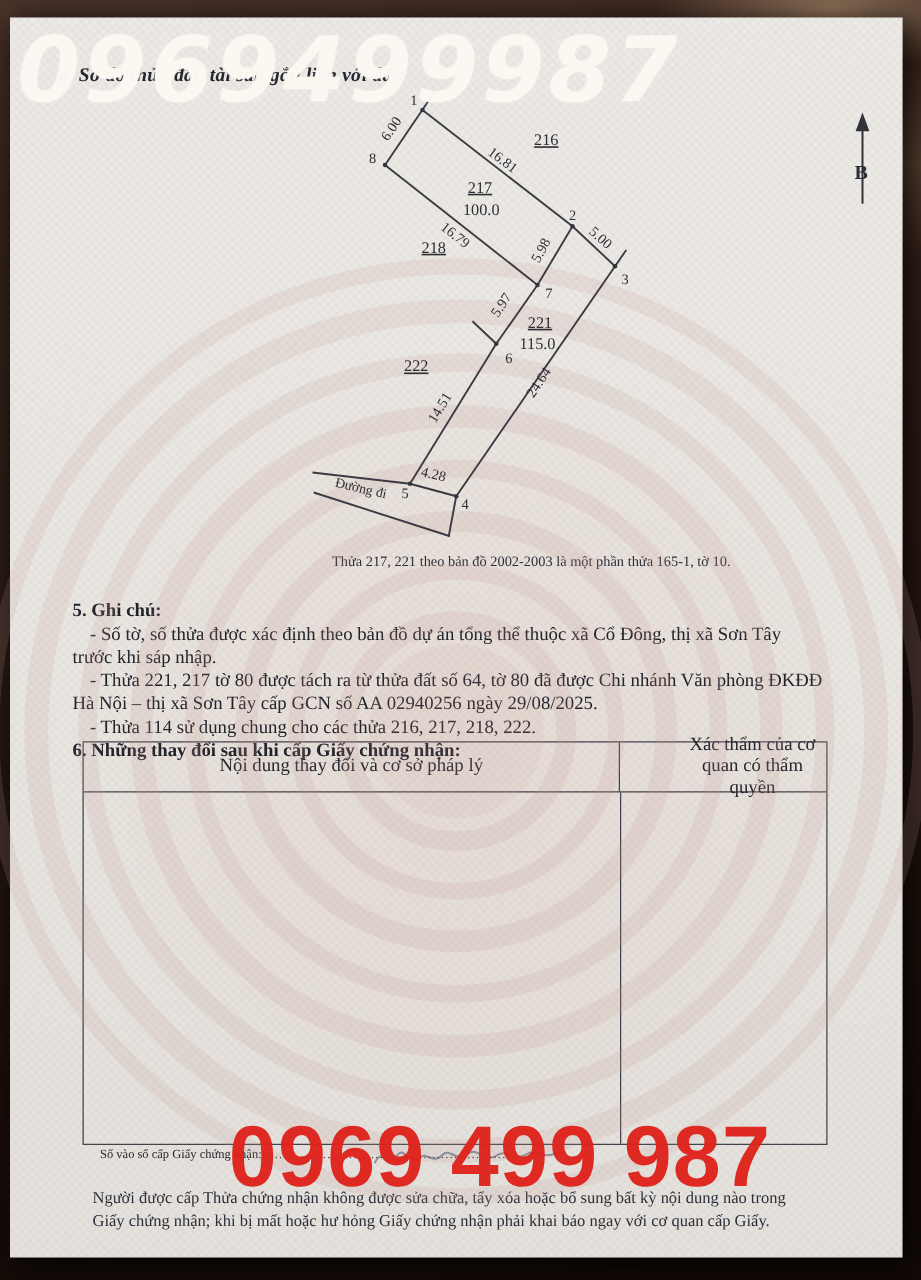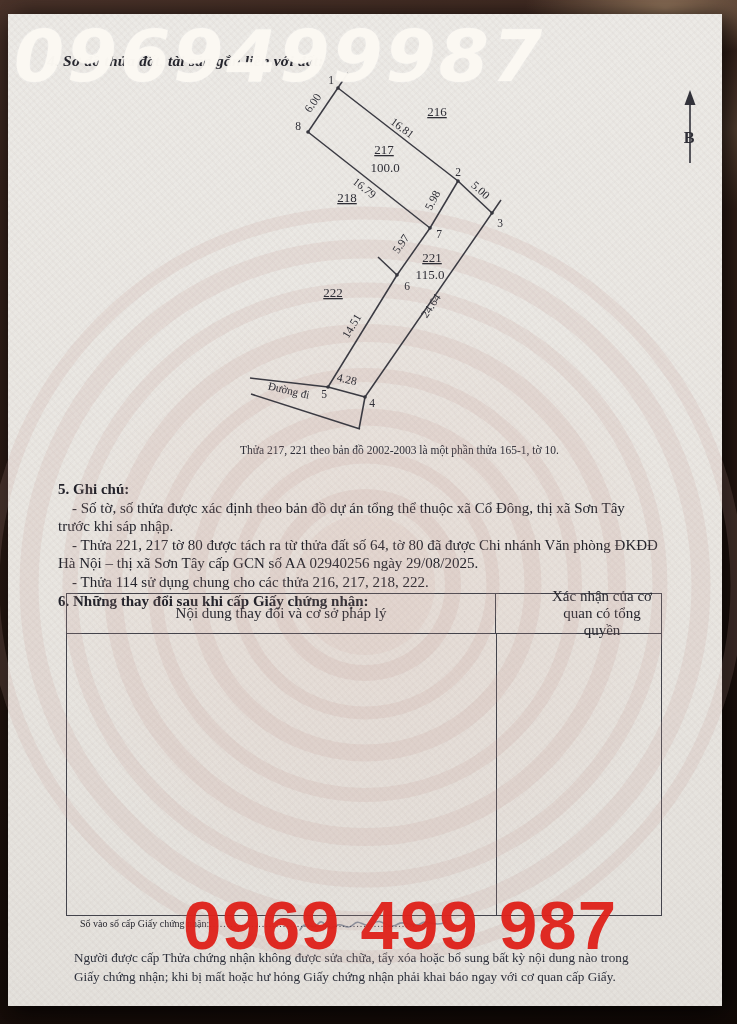--- a/index.html
+++ b/index.html
@@ -28,21 +28,21 @@
   .t-road{font-size:11px;}
   .t-north{font-size:16px;font-weight:bold;}
   .abs{position:absolute;}
   .h4title{left:47px;top:52px;font-weight:bold;font-size:15.5px;color:#24242c;letter-spacing:.2px;font-style:italic;}
   .wm-top{
     left:14px;top:14px;width:430px;color:rgba(251,248,242,.97);
     font-family:"DejaVu Sans", sans-serif;font-style:italic;font-weight:bold;
     font-size:72px;letter-spacing:3px;white-space:nowrap;z-index:9;
     text-shadow:0 0 2px rgba(255,255,255,.5);
   }
-  .caption{left:240px;top:444px;width:370px;text-align:left;font-size:11.5px;color:#2e2e38;}
+  .caption{left:240px;top:444px;width:370px;text-align:center;font-size:11.5px;color:#2e2e38;}
   .notes{left:58px;top:480px;width:660px;color:#23232b;font-size:15px;line-height:18.6px;}
   .notes div{white-space:nowrap;}
   .notes .bold{font-weight:bold;}
   .notes .ind{padding-left:14px;}
   .gcn-table{
     left:66px;top:593px;width:594px;height:321px;
     border:1.5px solid #43434b;display:flex;flex-direction:column;color:#26262e;
   }
   .gcn-head{display:flex;height:39px;border-bottom:1.2px solid #43434b;gap:47px;}
   .gcn-body{flex:1;display:flex;}
@@ -160,21 +160,21 @@
     <div>trước khi sáp nhập.</div>
     <div class="ind">- Thửa 221, 217 tờ 80 được tách ra từ thửa đất số 64, tờ 80 đã được Chi nhánh Văn phòng ĐKĐĐ</div>
     <div>Hà Nội – thị xã Sơn Tây cấp GCN số AA 02940256 ngày 29/08/2025.</div>
     <div class="ind">- Thửa 114 sử dụng chung cho các thửa 216, 217, 218, 222.</div>
     <div class="bold">6. Những thay đổi sau khi cấp Giấy chứng nhận:</div>
   </div>
 
   <div class="abs gcn-table">
     <div class="gcn-head">
       <div class="c1">Nội dung thay đổi và cơ sở pháp lý</div>
-      <div class="c2">Xác nhận của cơ quan có tổng quyền</div>
+      <div class="c2">Xác thẩm của cơ quan có thẩm quyền</div>
     </div>
     <div class="gcn-body">
       <div class="c1"></div>
       <div class="c2"></div>
     </div>
   </div>
 
   <div class="abs wm-red wm-red-2">0969 499 987</div>
 
   <div class="abs register">

